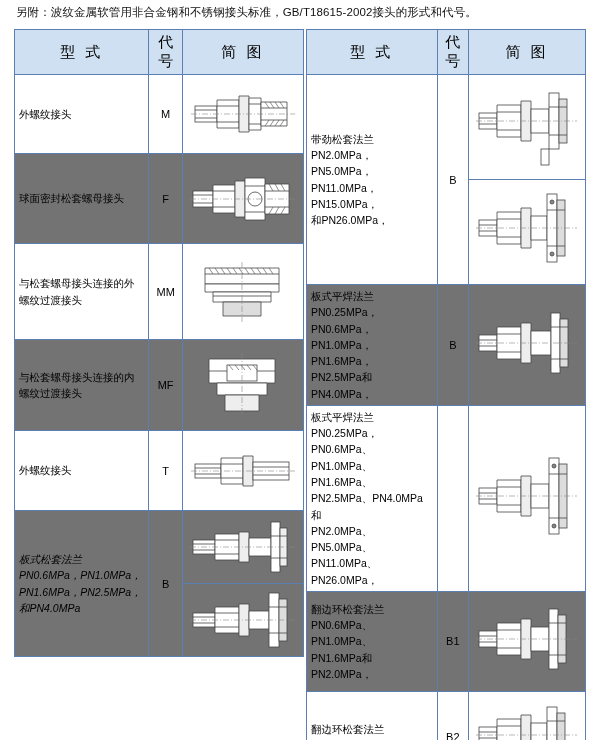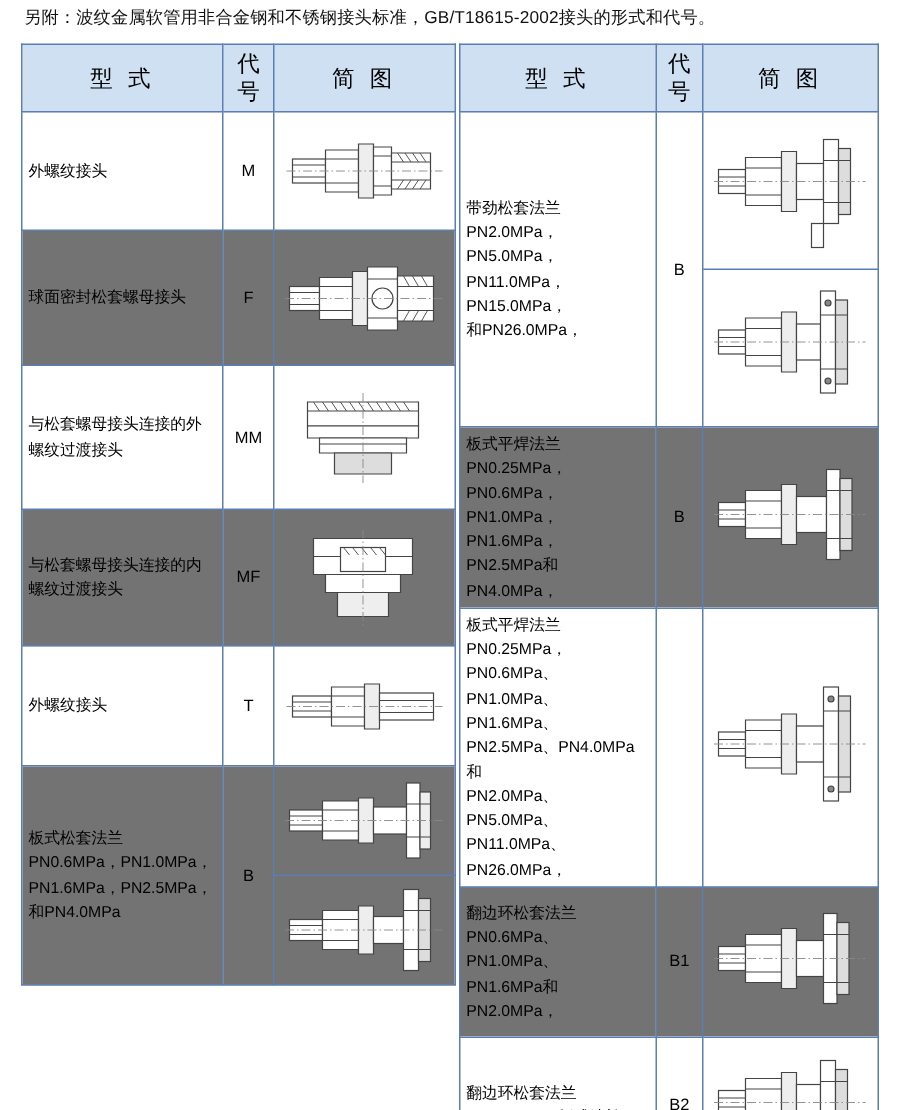--- a/index.html
+++ b/index.html
@@ -277,21 +277,21 @@
                   <line x1="66" y1="31" x2="102" y2="31"></line>
                   <line x1="66" y1="39" x2="102" y2="39"></line>
                   <line x1="4" y1="35" x2="108" y2="35" stroke="#888" stroke-dasharray="6,2,1,2" stroke-width="0.6"></line>
                 </g>
               </svg>
             </div>
           </td>
         </tr>
 
         <tr style="height:72px;">
-          <td class="type-cell tint" rowspan="2" style="white-space:pre-line;">板式松套法兰
+          <td class="type-cell tint" rowspan="2" style="white-space:pre-line;font-style:italic;">板式松套法兰
 PN0.6MPa，PN1.0MPa，
 PN1.6MPa，PN2.5MPa，
 和PN4.0MPa</td>
           <td class="code-cell tint" rowspan="2">B</td>
           <td class="fig-cell tint">
             <div class="fig-wrap">
               <svg class="fig" width="112" height="66" viewBox="0 0 112 66">
                 <g stroke="#444" fill="none" stroke-width="0.8">
                   <rect x="6" y="26" width="22" height="14" fill="#fff"></rect>
                   <line x1="6" y1="30" x2="28" y2="30"></line>

